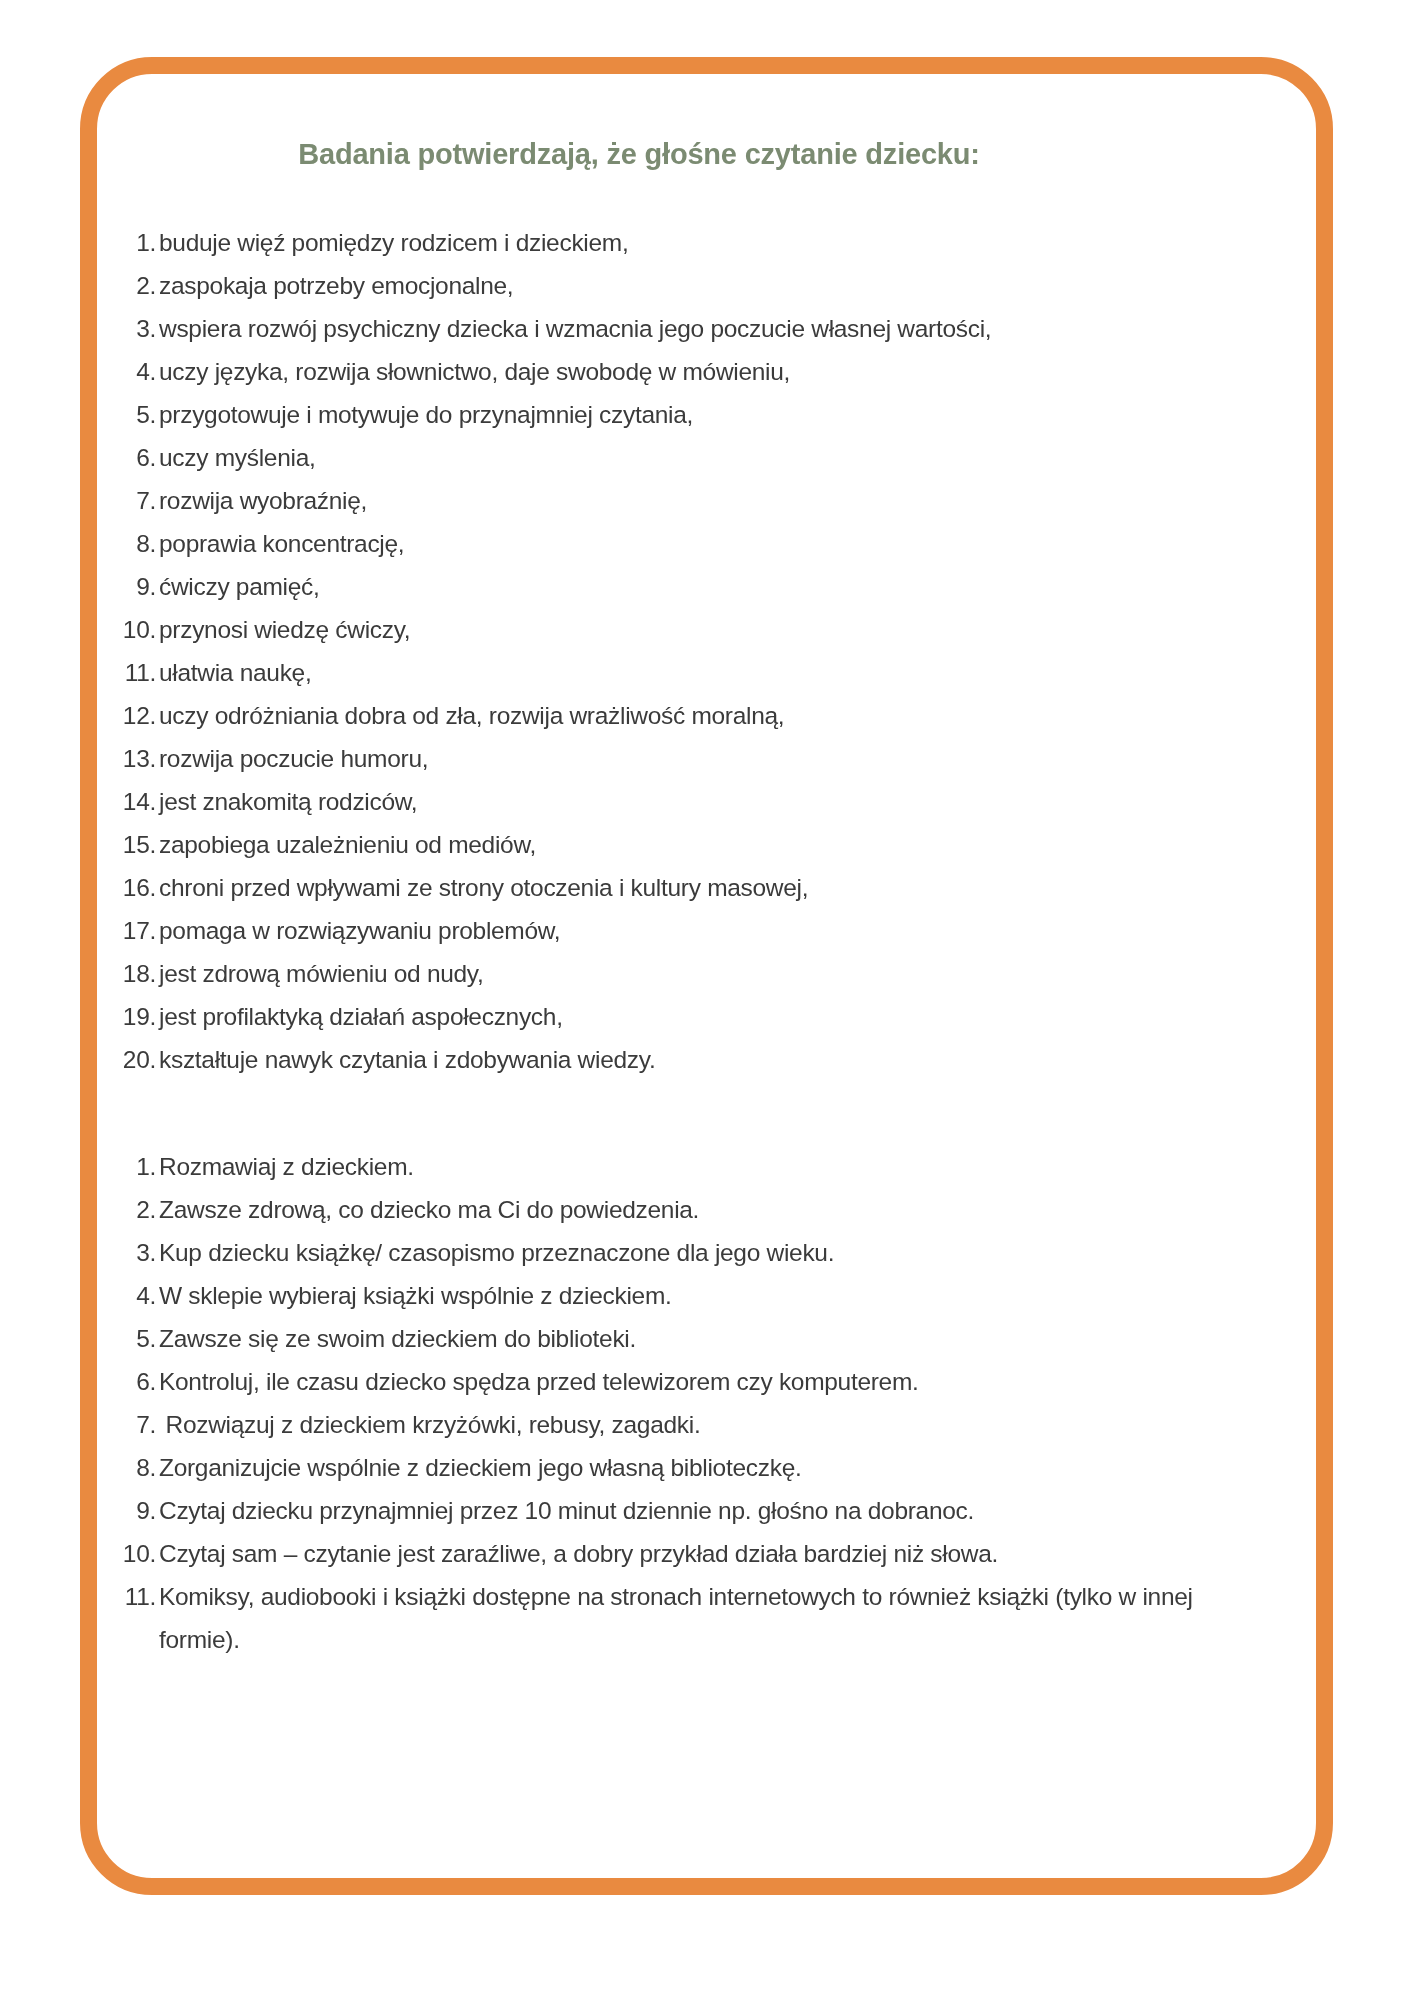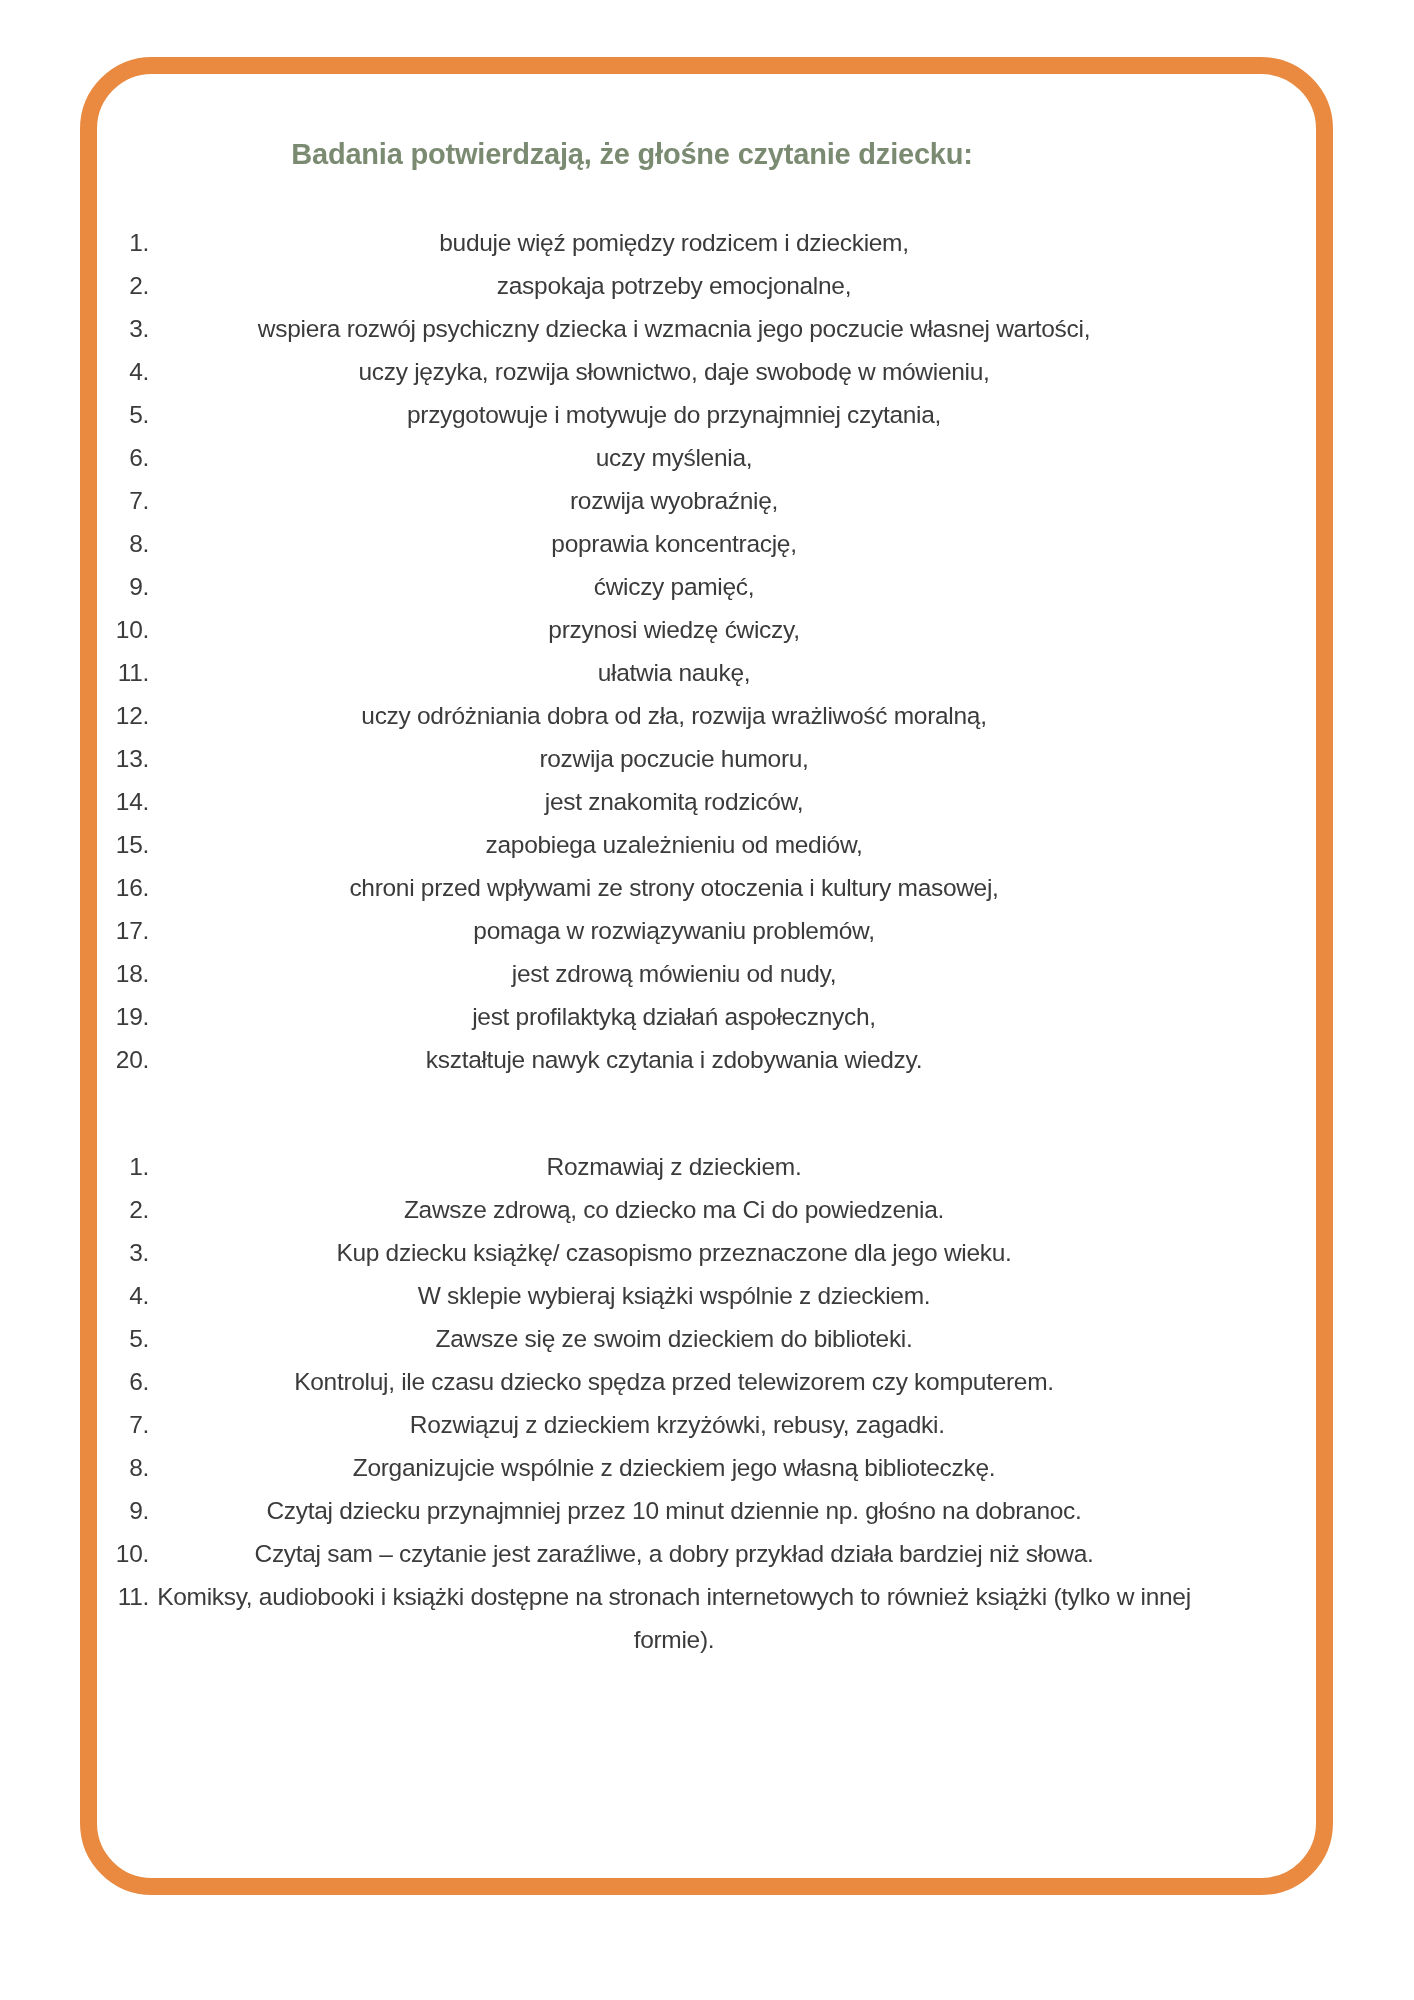--- a/index.html
+++ b/index.html
@@ -24,21 +24,21 @@
     left: 80px;
     top: 57px;
     width: 1253px;
     height: 1838px;
     border: 17px solid var(--accent);
     border-radius: 72px;
     background: transparent;
   }
   .content {
     position: absolute;
-    left: 112px;
+    left: 119px;
     top: 0;
     width: 1084px;
   }
   .section-heading {
     margin: 0 44px 0 0;
     font-size: 29px;
     line-height: 42px;
     font-weight: bold;
     text-align: center;
     color: var(--heading-color);
@@ -47,21 +47,20 @@
   #heading-benefits { margin-top: 133px; }
   #heading-advice   { margin-top: 71px; }
   ol.num-list {
     list-style: none;
     margin: 0;
     padding: 0;
     counter-reset: item;
     font-size: 24.5px;
     line-height: 43px;
     letter-spacing: -0.3px;
-    text-align: center;
   }
   #list-benefits { margin-top: 46px; }
   #list-advice   { margin-top: 64px; }
   ol.num-list > li {
     counter-increment: item;
     position: relative;
     padding-left: 40px;
     white-space: pre-wrap;
   }
   ol.num-list > li::before {

